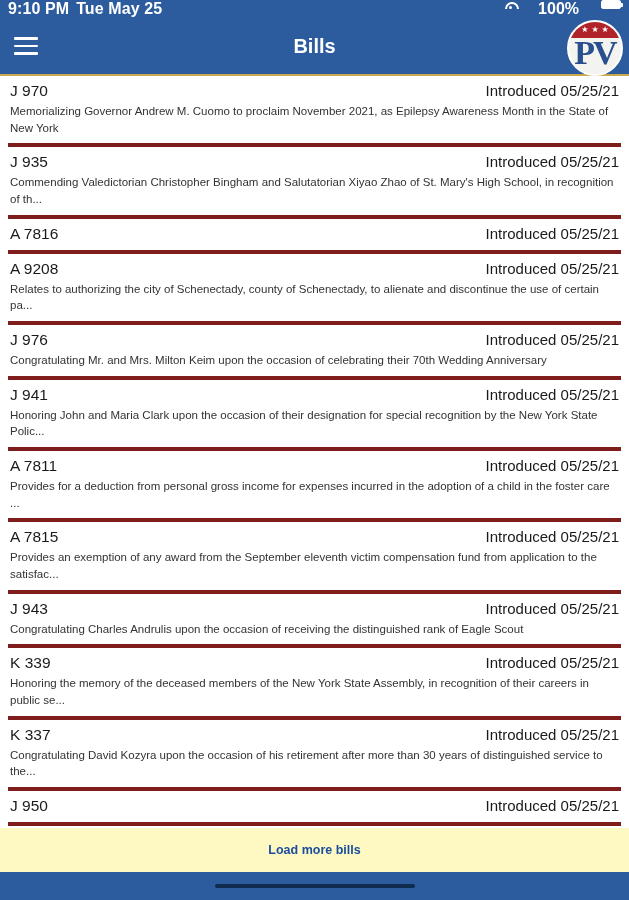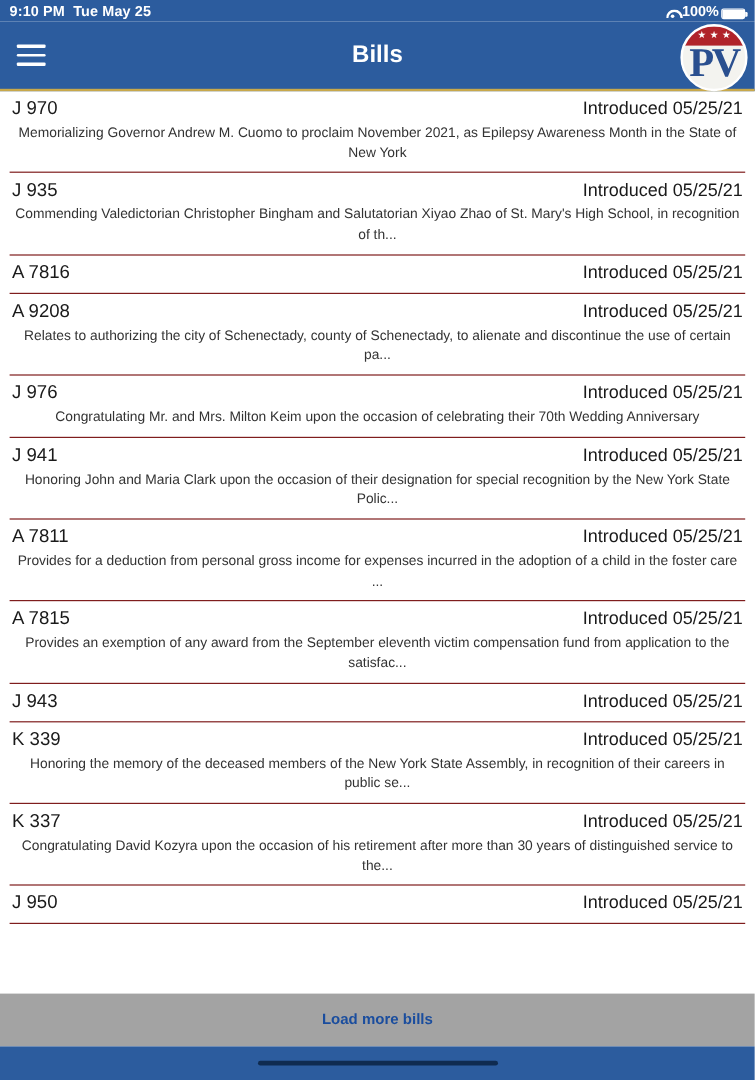--- a/index.html
+++ b/index.html
@@ -14,28 +14,28 @@
     width: 629px; height: 900px;
     display: flex; flex-direction: column;
     background: #ffffff;
   }
 
   
   .statusbar {
     height: 18px;
     background: #2c5c9e;
     color: #ffffff;
-    font-size: 12px;
+    font-size: 16px;
     display: flex;
     align-items: center;
     padding: 0 8px;
     flex: 0 0 auto;
   }
   .statusbar .sb-left { display: flex; align-items: center; gap: 7px; font-weight: bold; letter-spacing: .1px; }
-  .statusbar .sb-right { margin-left: auto; display: flex; align-items: flex-end; gap: 2px; font-weight: bold; }
+  .statusbar .sb-right { margin-left: auto; display: flex; align-items: flex-start; gap: 22px; font-weight: bold; }
   .wifi-icon { display: inline-block; width: 12px; height: 10px; position: relative; }
   .wifi-icon::before {
     content: ""; position: absolute; left: 1px; top: 2px;
     width: 10px; height: 10px;
     border: 2px solid #ffffff; border-radius: 50%;
     clip-path: polygon(0 0, 100% 0, 100% 50%, 0 50%);
   }
   .wifi-icon::after {
     content: ""; position: absolute; left: 4.5px; top: 6px;
     width: 3px; height: 3px; background: #fff; border-radius: 50%;
@@ -109,42 +109,42 @@
   }
 
   
   .list {
     flex: 1 1 auto;
     overflow: hidden;
     background: #ffffff;
     padding: 0 8px;
   }
   .bill-row {
-    border-bottom: 1px solid #7f1d1d;
+    border-bottom: 4px solid #7f1d1d;
     padding: 6px 2px 7px;
   }
   .bill-top {
     display: flex; align-items: baseline; justify-content: space-between;
   }
   .bill-id {
     font-size: 15.5px; color: #1a1a1a;
   }
   .bill-status {
     font-size: 15px; color: #1a1a1a; white-space: nowrap; margin-left: 10px;
   }
   .bill-desc {
-    font-size: 11.5px; color: #333333; line-height: 1.45; margin-top: 3px; text-align: center;
+    font-size: 11.5px; color: #333333; line-height: 1.45; margin-top: 3px;
   }
 
   
   .load-more-wrap {
     flex: 0 0 auto;
     text-align: center;
     padding: 12px 0 14px;
-    background: #a3a3a3;
+    background: #fef9c3;
   }
   .load-more {
     color: #1a4d9e; font-size: 12.5px; font-weight: bold;
     cursor: pointer; display: inline-block;
   }
 
   
   .bottombar {
     flex: 0 0 auto;
     height: 28px;
@@ -244,20 +244,21 @@
           <div class="bill-id">A 7815</div>
           <div class="bill-status">Introduced 05/25/21</div>
         </div>
         <div class="bill-desc">Provides an exemption of any award from the September eleventh victim compensation fund from application to the satisfac...</div>
       </div>
       <div class="bill-row">
         <div class="bill-top">
           <div class="bill-id">J 943</div>
           <div class="bill-status">Introduced 05/25/21</div>
         </div>
+        <div class="bill-desc">Congratulating Charles Andrulis upon the occasion of receiving the distinguished rank of Eagle Scout</div>
       </div>
       <div class="bill-row">
         <div class="bill-top">
           <div class="bill-id">K 339</div>
           <div class="bill-status">Introduced 05/25/21</div>
         </div>
         <div class="bill-desc">Honoring the memory of the deceased members of the New York State Assembly, in recognition of their careers in public se...</div>
       </div>
       <div class="bill-row">
         <div class="bill-top">

